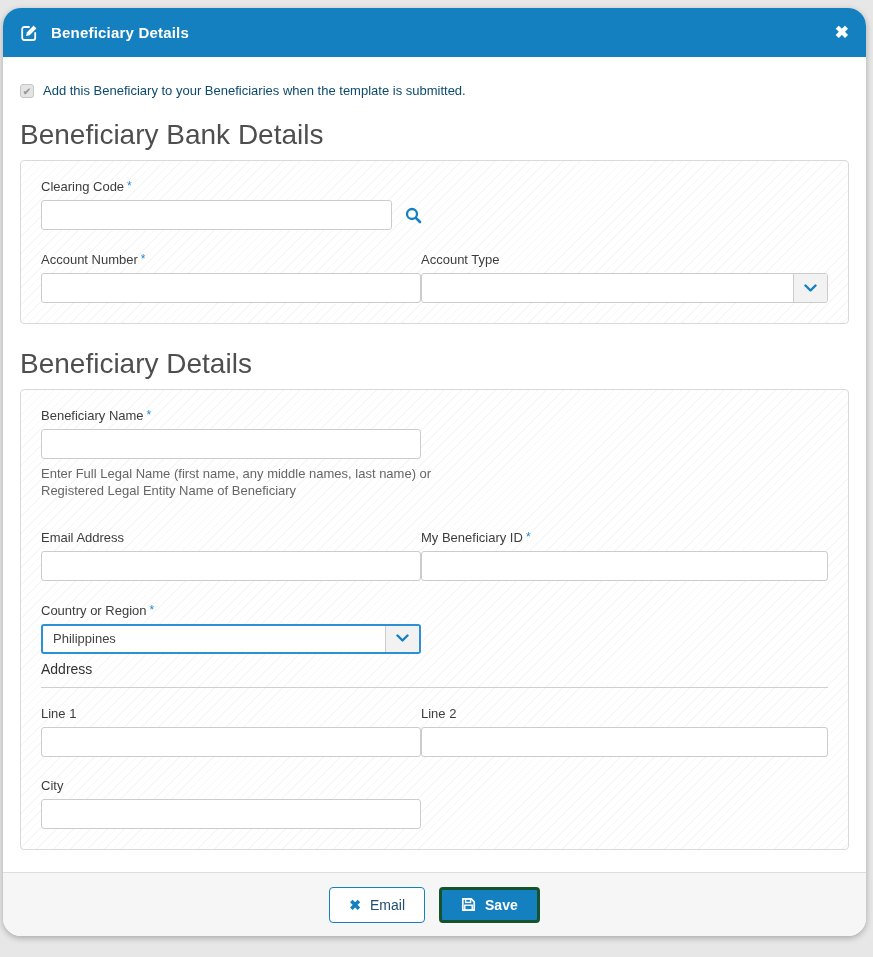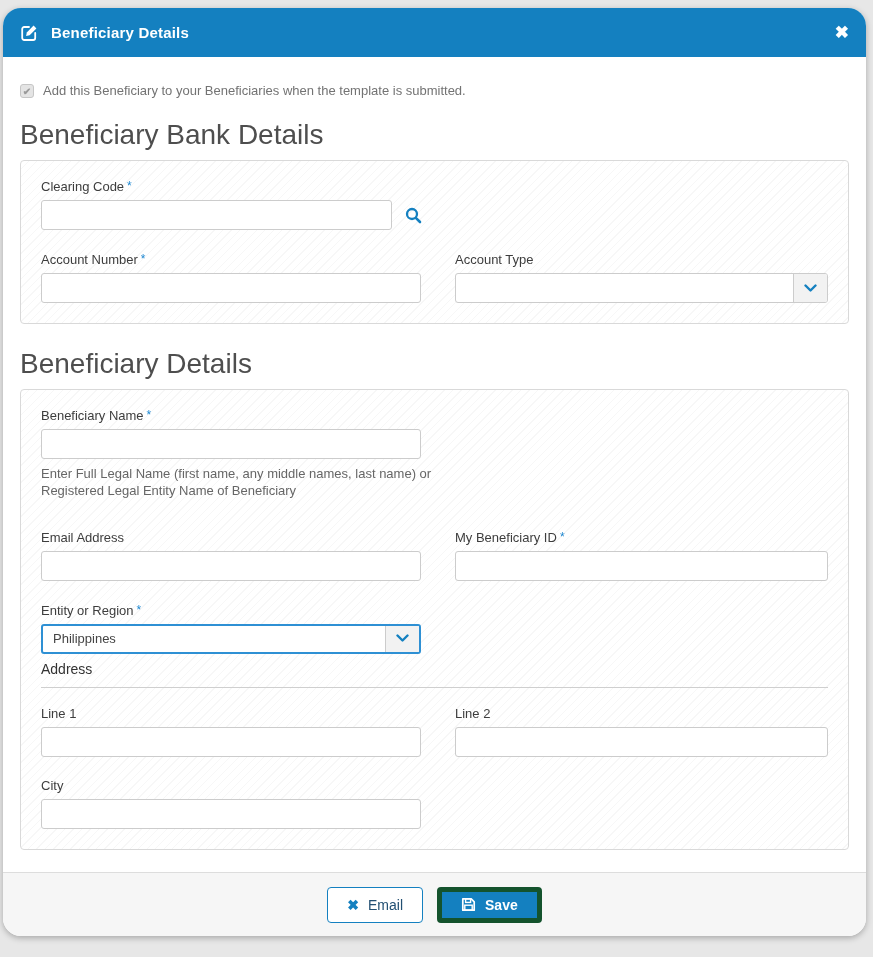--- a/index.html
+++ b/index.html
@@ -45,39 +45,38 @@
   }
   .checkbox {
     width: 14px; height: 14px; flex: 0 0 14px;
     margin-top: 1px;
     background: #e4e4e4;
     border: 1px solid #c6c6c6;
     border-radius: 3px;
     display: inline-flex; align-items: center; justify-content: center;
     font-size: 10px; color: #9a9a9a; font-weight: bold;
   }
-  .checkbox-label { font-size: 13px; color: #737373; }
+  .checkbox-label { font-size: 13px; color: #0c4a6e; }
   .section-heading {
     margin-top: 21px;
     font-size: 28px;
     font-weight: 400;
     color: #4e4e4e;
   }
   .panel {
     margin-top: 9px;
     border: 1px solid #d9d9d9;
     border-radius: 4px;
     padding: 18px 20px 20px 20px;
     background: repeating-linear-gradient(
       135deg, #ffffff 0px, #ffffff 5px, #f7f7f7 5px, #f7f7f7 6px);
   }
   .field-row {
     display: grid;
     grid-template-columns: 380px 1fr;
-    column-gap: 34px;
   }
   .field-row + .field-row, .field-row + .field-block, .field-block + .field-row { margin-top: 21px; }
   .field-label {
     font-size: 13px; font-weight: normal; color: #3d3d3d;
     margin-bottom: 6px;
     display: block;
   }
   .req { color: #1e87d0; margin-left: 3px; font-size: 12px; vertical-align: top; }
   .text-input {
     width: 100%; height: 30px;
@@ -146,21 +145,21 @@
     cursor: pointer;
   }
   .btn-cancel {
     background: #fff;
     border: 1px solid #1480c0;
     color: #224f72;
   }
   .btn-cancel .x-ic { color: #1480c0; font-weight: bold; font-size: 14px; }
   .btn-save {
     background: #1480c0;
-    border: 5px solid #14532d;
+    border: 3px solid #14532d;
     color: #fff;
     font-weight: bold;
   }
 </style>
 </head>
 <body>
 
 <div class="modal">
 
   <div class="modal-header">
@@ -231,21 +230,21 @@
           <input class="text-input" type="text" value="" style="">
         </div>
         <div>
           <span class="field-label"><span>My Beneficiary ID</span><span class="req">*</span></span>
           <input class="text-input" type="text" value="" style="">
         </div>
       </div>
 
       <div class="field-row" style="margin-top:22px;">
         <div>
-          <span class="field-label"><span>Entity or Region</span><span class="req">*</span></span>
+          <span class="field-label"><span>Country or Region</span><span class="req">*</span></span>
           <div class="select focused">
             <span class="select-value">Philippines</span>
             <span class="chevron-box">
               <svg width="13" height="9" viewBox="0 0 13 9">
                   <path d="M1.5 1.5l5 5 5-5" stroke="#1480c0" stroke-width="2.4" fill="none" stroke-linecap="round" stroke-linejoin="round"></path>
                 </svg>
             </span>
           </div>
         </div>
         <div></div>

